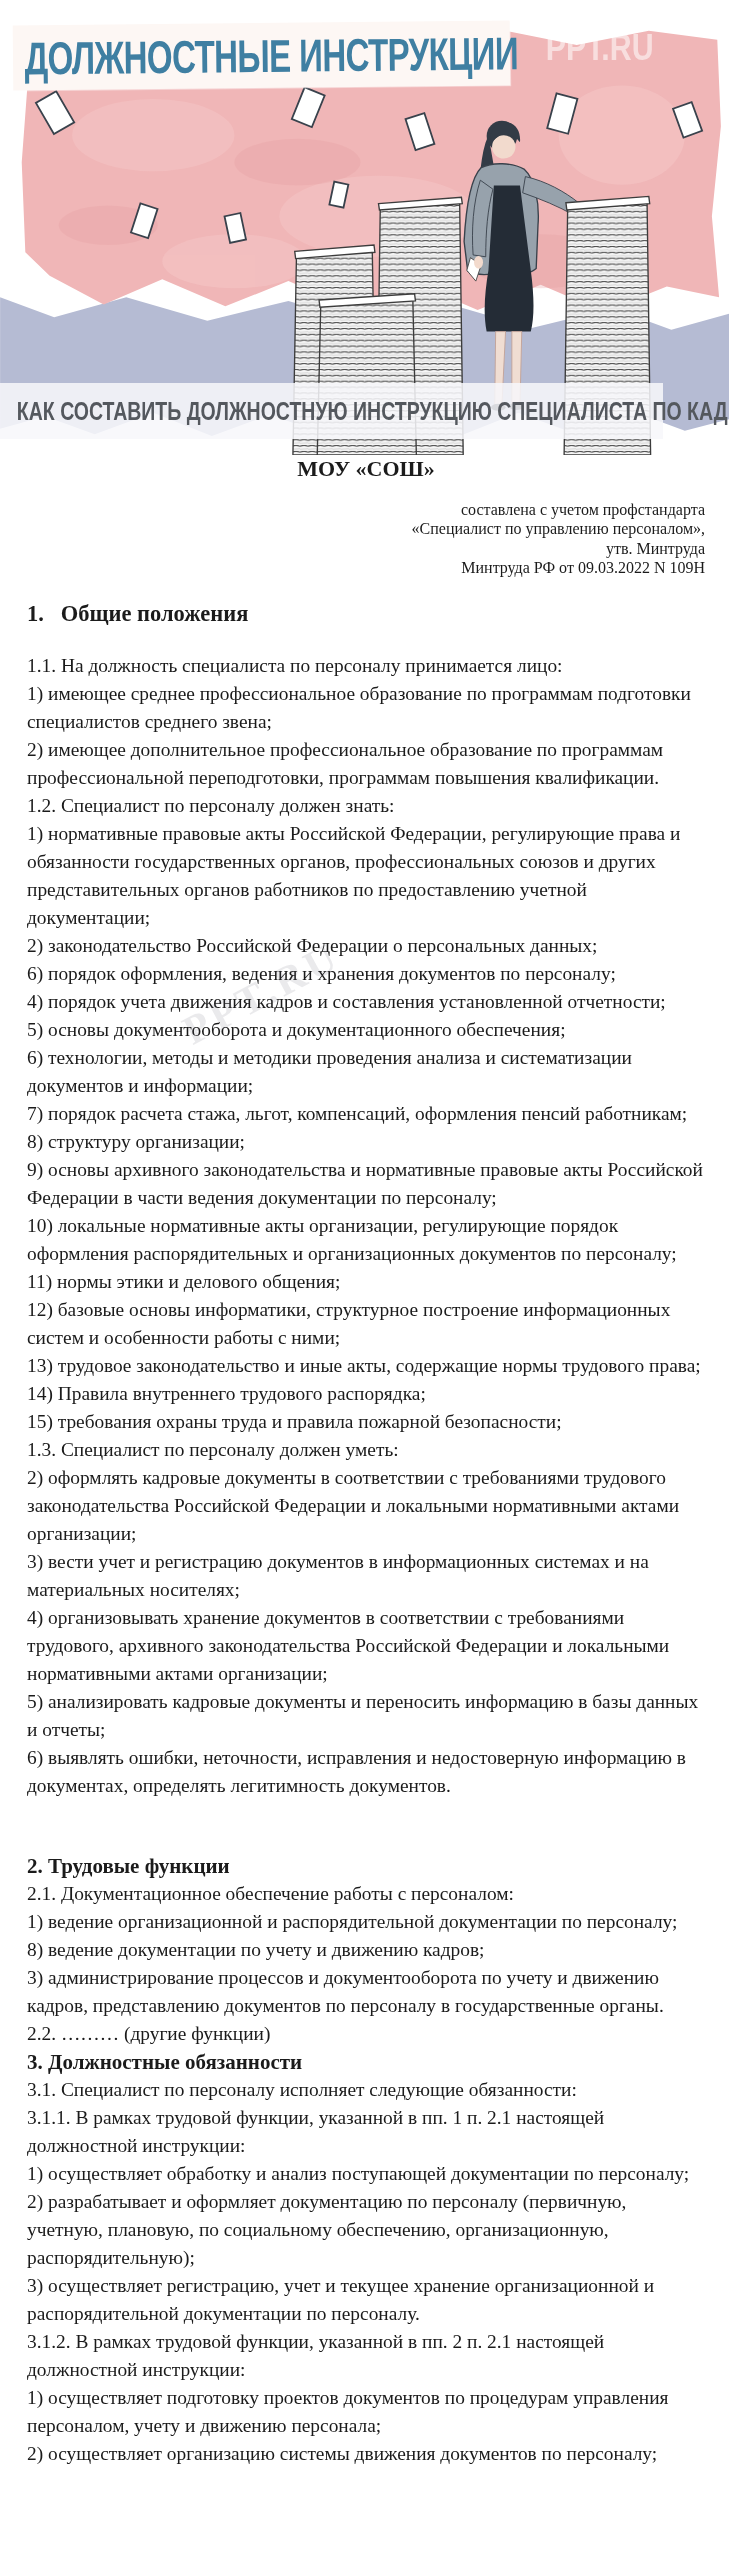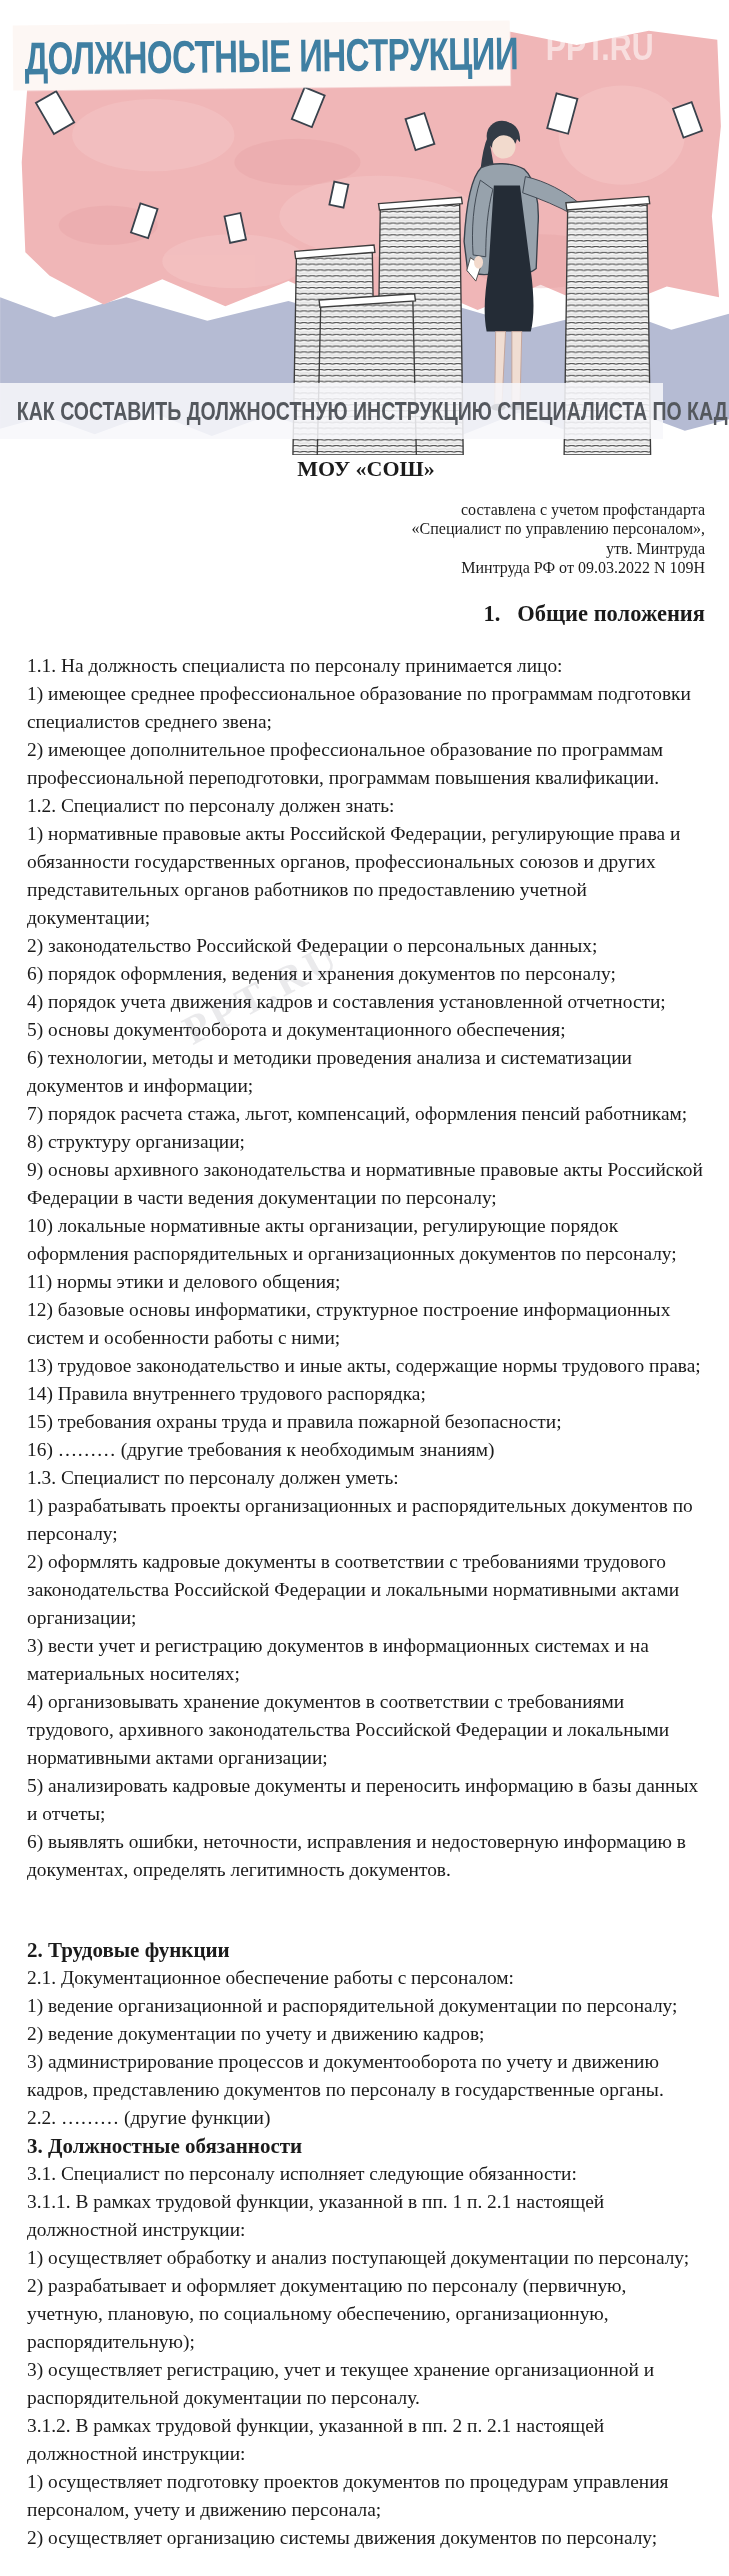--- a/index.html
+++ b/index.html
@@ -23,21 +23,21 @@
                     color:#54585e;white-space:nowrap;padding-left:21.6px;letter-spacing:0;
                     transform:scaleX(0.78);transform-origin:left center;}
 
   
   .doc{position:relative;padding:0 25px 36px 27px;}
   .watermark{position:absolute;left:176px;top:514px;font-weight:bold;font-size:41px;
              color:rgba(90,95,110,0.13);transform:rotate(-28deg);letter-spacing:4.5px;pointer-events:none;}
   .doc-title{margin:0;text-align:center;font-size:22px;font-weight:bold;line-height:27px;}
   .doc-title.first{margin-top:38px;}
   .approval{margin-top:18px;text-align:right;font-size:16px;line-height:19.4px;}
-  .sec-center{margin:23.4px 0 25px 0;text-align:right;font-size:22.5px;font-weight:bold;white-space:pre-wrap;}
+  .sec-center{margin:23.4px 0 25px 0;text-align:left;font-size:22.5px;font-weight:bold;white-space:pre-wrap;}
   .blk{margin:0;font-size:19.4px;line-height:28px;}
   .blk.bold{font-weight:bold;font-size:21px;}
   .blk.gap{margin-top:52px;}
 </style>
 </head>
 <body>
 
 <div class="page">
 
   <header class="hero">
@@ -145,32 +145,30 @@
         <p class="blk">6) технологии, методы и методики проведения анализа и систематизации документов и информации;</p>
         <p class="blk">7) порядок расчета стажа, льгот, компенсаций, оформления пенсий работникам;</p>
         <p class="blk">8) структуру организации;</p>
         <p class="blk">9) основы архивного законодательства и нормативные правовые акты Российской Федерации в части ведения документации по персоналу;</p>
         <p class="blk">10) локальные нормативные акты организации, регулирующие порядок оформления распорядительных и организационных документов по персоналу;</p>
         <p class="blk">11) нормы этики и делового общения;</p>
         <p class="blk">12) базовые основы информатики, структурное построение информационных систем и особенности работы с ними;</p>
         <p class="blk">13) трудовое законодательство и иные акты, содержащие нормы трудового права;</p>
         <p class="blk">14) Правила внутреннего трудового распорядка;</p>
         <p class="blk">15) требования охраны труда и правила пожарной безопасности;</p>
-        <p class="blk">16) ……… (другие требования к необходимым знаниям)</p>
         <p class="blk">1.3. Специалист по персоналу должен уметь:</p>
-        <p class="blk">1) разрабатывать проекты организационных и распорядительных документов по персоналу;</p>
         <p class="blk">2) оформлять кадровые документы в соответствии с требованиями трудового законодательства Российской Федерации и локальными нормативными актами организации;</p>
         <p class="blk">3) вести учет и регистрацию документов в информационных системах и на материальных носителях;</p>
         <p class="blk">4) организовывать хранение документов в соответствии с требованиями трудового, архивного законодательства Российской Федерации и локальными нормативными актами организации;</p>
         <p class="blk">5) анализировать кадровые документы и переносить информацию в базы данных и отчеты;</p>
         <p class="blk">6) выявлять ошибки, неточности, исправления и недостоверную информацию в документах, определять легитимность документов.</p>
         <p class="blk bold gap">2. Трудовые функции</p>
         <p class="blk">2.1. Документационное обеспечение работы с персоналом:</p>
         <p class="blk">1) ведение организационной и распорядительной документации по персоналу;</p>
-        <p class="blk">2) ведение документации по учету и движению кадров;</p>
+        <p class="blk">8) ведение документации по учету и движению кадров;</p>
         <p class="blk">3) администрирование процессов и документооборота по учету и движению кадров, представлению документов по персоналу в государственные органы.</p>
         <p class="blk">2.2. ……… (другие функции)</p>
         <p class="blk bold">3. Должностные обязанности</p>
         <p class="blk">3.1. Специалист по персоналу исполняет следующие обязанности:</p>
         <p class="blk">3.1.1. В рамках трудовой функции, указанной в пп. 1 п. 2.1 настоящей должностной инструкции:</p>
         <p class="blk">1) осуществляет обработку и анализ поступающей документации по персоналу;</p>
         <p class="blk">2) разрабатывает и оформляет документацию по персоналу (первичную, учетную, плановую, по социальному обеспечению, организационную, распорядительную);</p>
         <p class="blk">3) осуществляет регистрацию, учет и текущее хранение организационной и распорядительной документации по персоналу.</p>
         <p class="blk">3.1.2. В рамках трудовой функции, указанной в пп. 2 п. 2.1 настоящей должностной инструкции:</p>
         <p class="blk">1) осуществляет подготовку проектов документов по процедурам управления персоналом, учету и движению персонала;</p>

